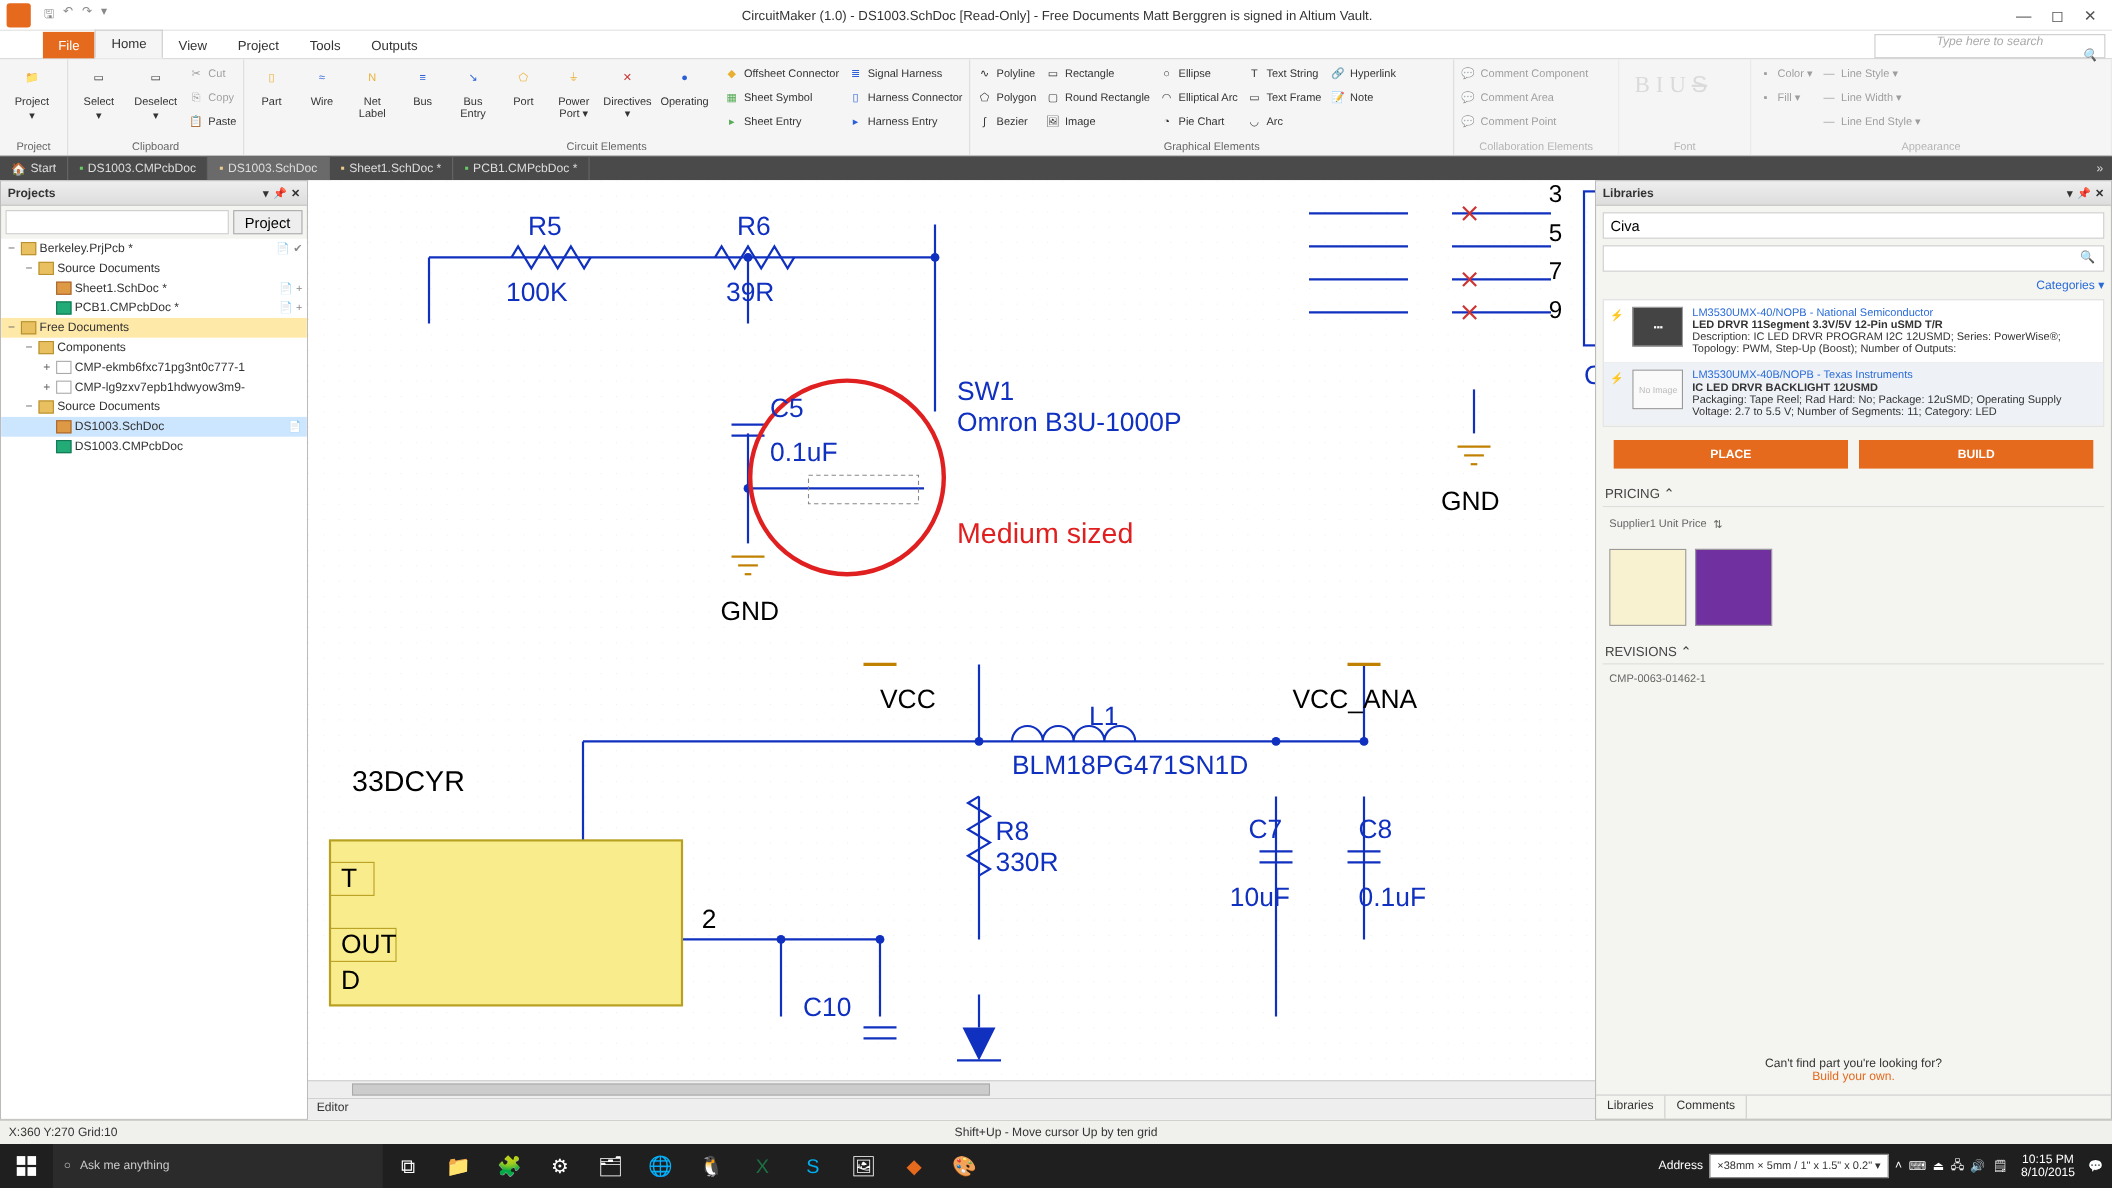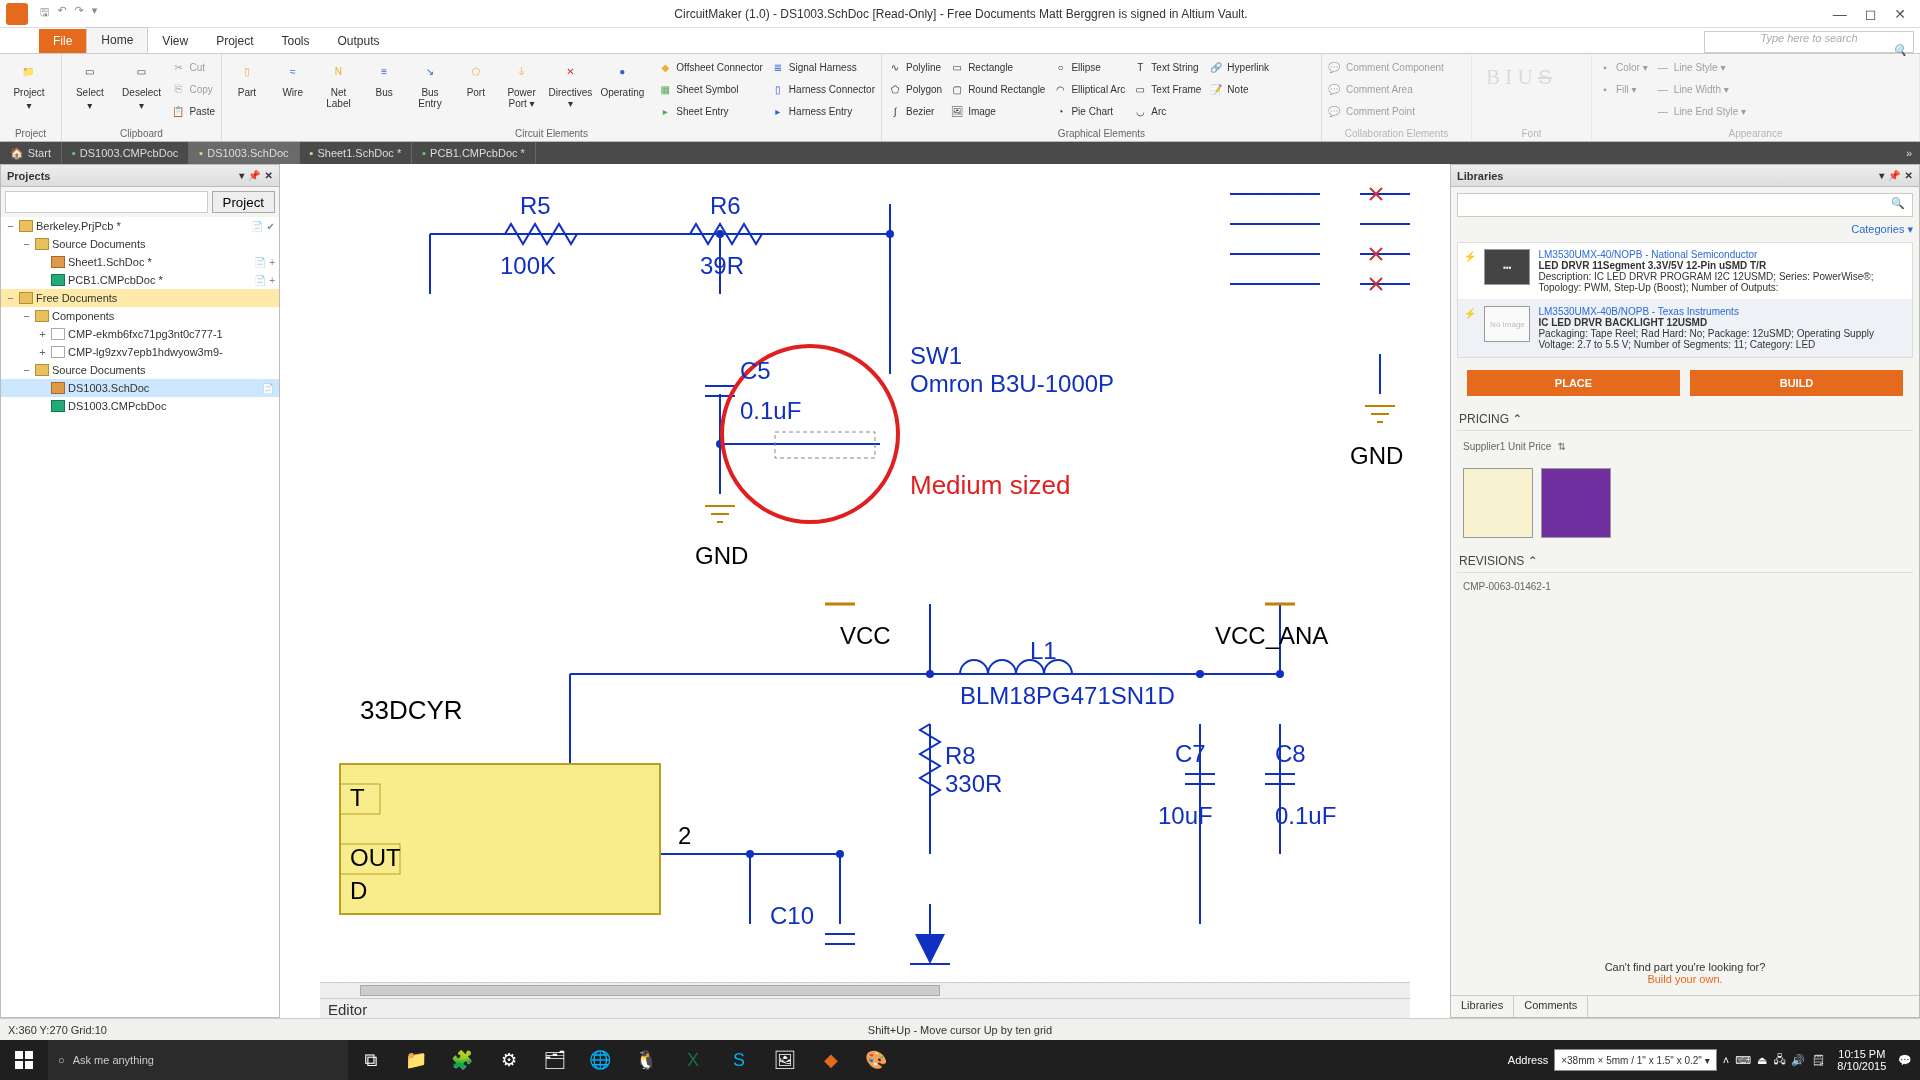--- a/index.html
+++ b/index.html
@@ -31,21 +31,21 @@
 .smallbtn .ico { width:14px; height:14px; display:inline-flex; align-items:center; justify-content:center; }
 .col { display:flex; flex-direction:column; gap:2px; }
 
 
 .doctabs { height:22px; background:#4a4a4a; display:flex; align-items:center; color:#ddd; font-size:11px; }
 .doctabs .dtab { padding:0 10px; height:100%; display:flex; align-items:center; gap:4px; border-right:1px solid #666; }
 .doctabs .dtab.active { background:#6a6a6a; }
 .doctabs .chev { margin-left:auto; padding:0 8px; }
 
 
-.main { display:flex; height:calc(100% - 28px - 26px - 88px - 22px - 22px - 40px);gap:40px; }
+.main { display:flex; height:calc(100% - 28px - 26px - 88px - 22px - 22px - 40px); }
 .panel { background:#f4f4f0; border:1px solid #bbb; display:flex; flex-direction:column; }
 .panel-head { height:22px; background:linear-gradient(#eee,#ddd); border-bottom:1px solid #bbb; display:flex; align-items:center; padding:0 6px; font-size:11px; font-weight:bold; }
 .panel-head .pins { margin-left:auto; display:flex; gap:4px; font-size:10px; }
 
 
 .projects { width:280px; }
 .projects .toolbar { height:30px; display:flex; align-items:center; padding:4px; gap:4px; }
 .projects .toolbar input { flex:1; height:22px; border:1px solid #ccc; padding:0 4px; }
 .projects .toolbar button { height:22px; padding:0 10px; border:1px solid #aaa; background:#eee; }
 .tree { flex:1; overflow:auto; font-size:11px; background:#fff; }
@@ -58,21 +58,21 @@
 .fico.doc { background:#fff; border:1px solid #aaa; }
 .fico.sch { background:#d94; border:1px solid #a63; }
 .fico.pcb { background:#2a7; border:1px solid #175; }
 
 
 .canvas-wrap { flex:1; display:flex; flex-direction:column; background:#fff; }
 .canvas { flex:1; position:relative; overflow:hidden; background:#fff; }
 .canvas svg { position:absolute; top:0; left:0; }
 .hscroll { height:16px; background:#eee; border-top:1px solid #ccc; position:relative; }
 .hscroll .thumb { position:absolute; left:40px; width:580px; top:2px; bottom:2px; background:#ccc; border:1px solid #aaa; }
-.editor-tab { height:20px; background:#eee; border-top:1px solid #ccc; padding:2px 8px; font-size:15px; }
+.editor-tab { height:20px; background:#eee; border-top:1px solid #ccc; padding:2px 8px; font-size:11px; }
 
 
 .libs { width:470px; }
 .libs .body { flex:1; display:flex; flex-direction:column; padding:6px; gap:6px; overflow:hidden; }
 .libs input.search { height:24px; border:1px solid #ccc; padding:0 6px; width:100%; }
 .cats { text-align:right; color:#2a6bd8; font-size:11px; }
 .results { border:1px solid #ddd; background:#fff; }
 .result { display:flex; gap:8px; padding:6px; border-bottom:1px solid #eee; font-size:10px; }
 .result.sel { background:#eef2f6; }
 .result .thumb { width:46px; height:36px; background:#444; border:1px solid #999; flex-shrink:0; display:flex; align-items:center; justify-content:center; color:#fff; font-size:8px; }
@@ -634,20 +634,21 @@
   <div class="panel libs">
     <div class="panel-head">
         <span>Libraries</span>
       <div class="pins">
           <span>▾</span>
           <span>📌</span>
           <span>✕</span>
         </div>
     </div>
     <div class="body">
+      <input class="search" value="Civa" style="">
       <div style="position:relative"><input class="search" style=""><span style="position:absolute;right:8px;top:4px;color:#aaa">🔍</span></div>
       <div class="cats">Categories ▾</div>
       <div class="results">
         <div class="result">
           <div class="bolt">⚡</div>
           <div class="thumb">▪▪▪</div>
           <div class="info">
               <div class="name">LM3530UMX-40/NOPB - National Semiconductor</div>
               <div><b>LED DRVR 11Segment 3.3V/5V 12-Pin uSMD T/R</b></div>
               <div>Description: IC LED DRVR PROGRAM I2C 12USMD; Series: PowerWise®; Topology: PWM, Step-Up (Boost); Number of Outputs:</div>

